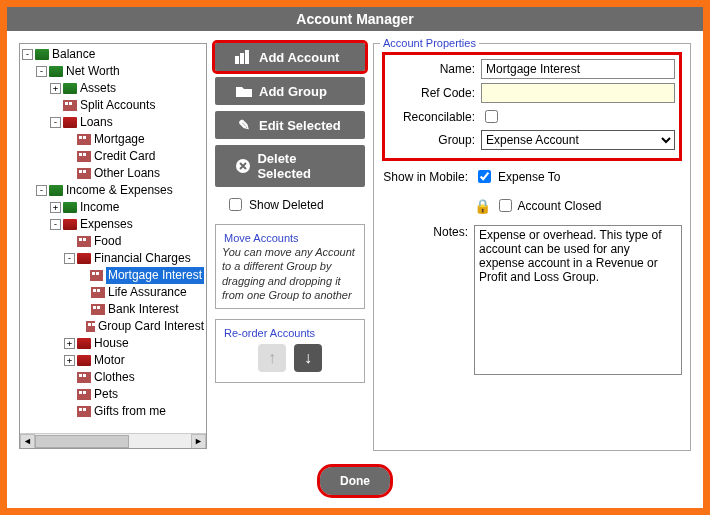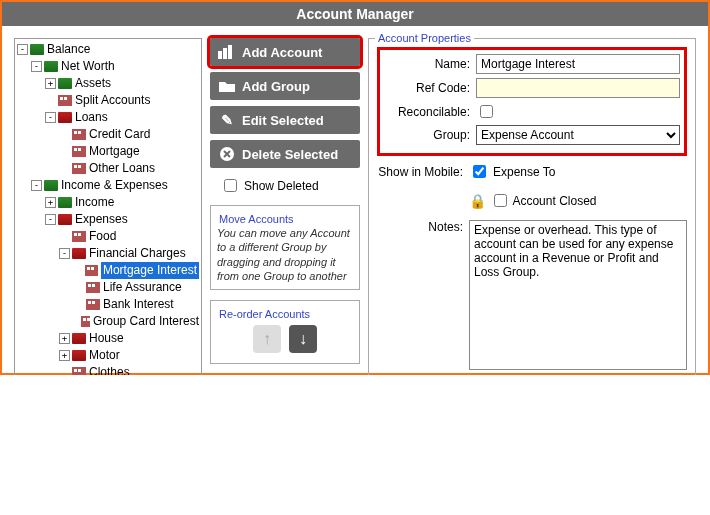--- a/index.html
+++ b/index.html
@@ -4,22 +4,22 @@
 <style>
   * { box-sizing: border-box; }
   body {
     margin: 0;
     font-family: Arial, sans-serif;
     font-size: 12px;
     background: #fff;
   }
   .window {
     width: 710px;
-    height: 375px;
-    border: 2px solid #f97316;
+    height: 515px;
+    border: 7px solid #f97316;
     position: relative;
     background: #fff;
   }
   .titlebar {
     background: #6b6b6b;
     color: #fff;
     text-align: center;
     font-weight: bold;
     padding: 4px 0;
     font-size: 14px;
@@ -93,21 +93,21 @@
     width: 150px;
     display: flex;
     flex-direction: column;
     gap: 6px;
   }
   .btn {
     background: #6b6b6b;
     color: #fff;
     font-weight: bold;
     font-size: 13px;
-    padding: 6px 8px;
+    padding: 6px 20px;
     display: flex;
     align-items: center;
     gap: 6px;
     cursor: pointer;
     border-radius: 2px;
   }
   .btn-hl {
     outline: 3px solid #e00000;
     outline-offset: 0;
   }
@@ -259,26 +259,26 @@
             <span class="tree-label">Split Accounts</span>
           </div>
         <div class="tree-node ind2">
             <span class="toggle">-</span>
             <span class="folder red"></span>
             <span class="tree-label">Loans</span>
           </div>
         <div class="tree-node ind3">
             <span class="toggle-blank"></span>
             <span class="leaf"></span>
+            <span class="tree-label">Mortgage</span>
+          </div>
+        <div class="tree-node ind3">
+            <span class="toggle-blank"></span>
+            <span class="leaf"></span>
             <span class="tree-label">Credit Card</span>
-          </div>
-        <div class="tree-node ind3">
-            <span class="toggle-blank"></span>
-            <span class="leaf"></span>
-            <span class="tree-label">Mortgage</span>
           </div>
         <div class="tree-node ind3">
             <span class="toggle-blank"></span>
             <span class="leaf"></span>
             <span class="tree-label">Other Loans</span>
           </div>
         <div class="tree-node ind1">
             <span class="toggle">-</span>
             <span class="folder green"></span>
             <span class="tree-label">Income &amp; Expenses</span>

